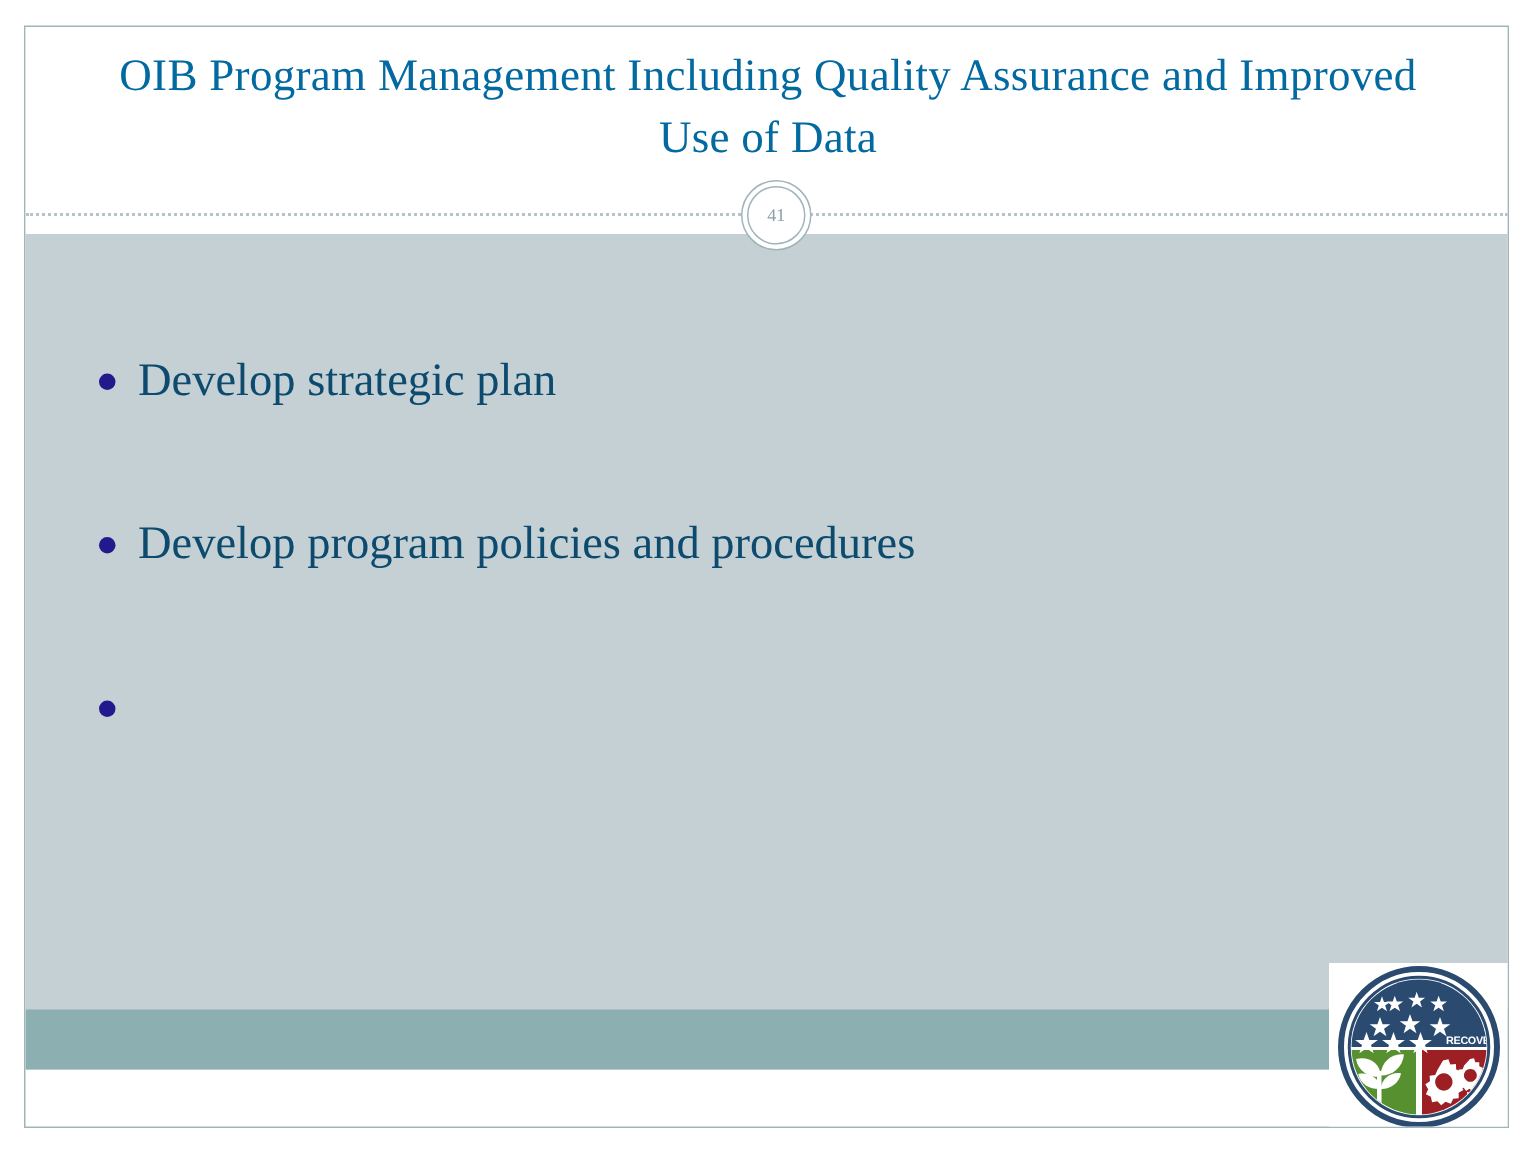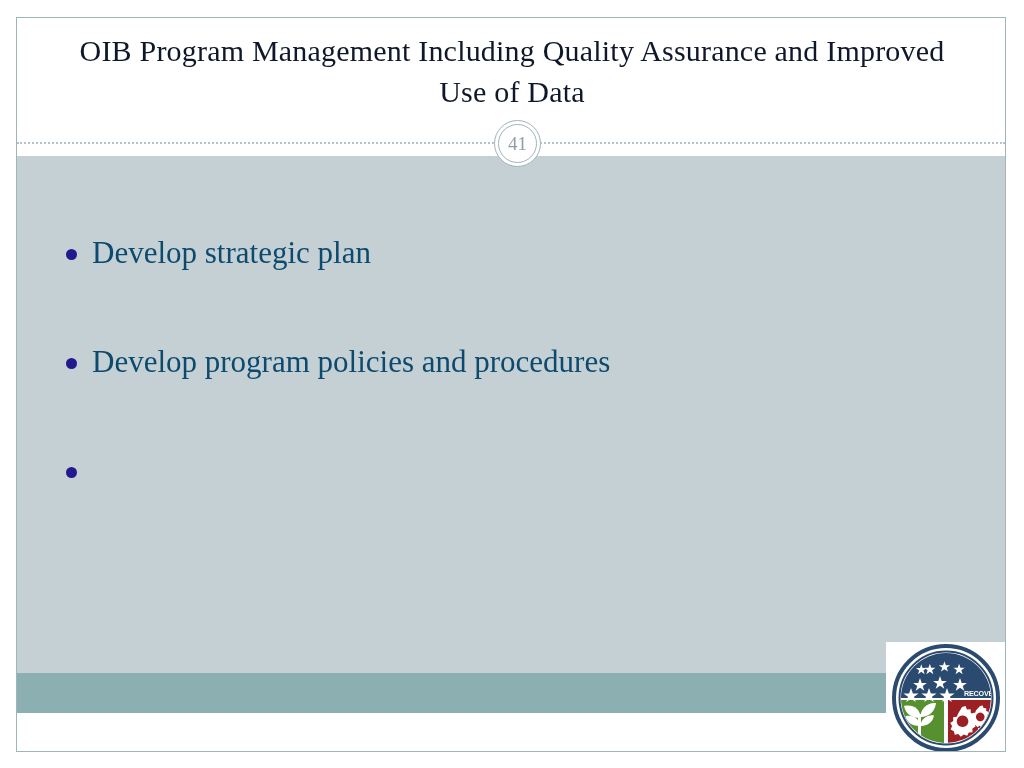--- a/index.html
+++ b/index.html
@@ -39,21 +39,21 @@
   }
 
   #slide-title {
     position: absolute;
     left: 40px;
     top: 12px;
     width: 910px;
     text-align: center;
     font-size: 30px;
     line-height: 41px;
-    color: #0f172a;
+    color: #0369a1;
     font-family: "Liberation Serif", "DejaVu Serif", serif;
     font-weight: normal;
     letter-spacing: 0.2px;
   }
 
   
   #title-rule {
     position: absolute;
     left: 0px;
     top: 124px;
@@ -107,21 +107,21 @@
   }
   #page-number {
     position: absolute;
     left: 0;
     top: 0;
     width: 100%;
     height: 100%;
     display: flex;
     align-items: center;
     justify-content: center;
-    font-size: 19px;
+    font-size: 12px;
     color: #8ba1a7;
     font-family: "Liberation Serif", "DejaVu Serif", serif;
     z-index: 2;
   }
 
   
   #bullet-list {
     position: absolute;
     left: 30px;
     top: 78px;

